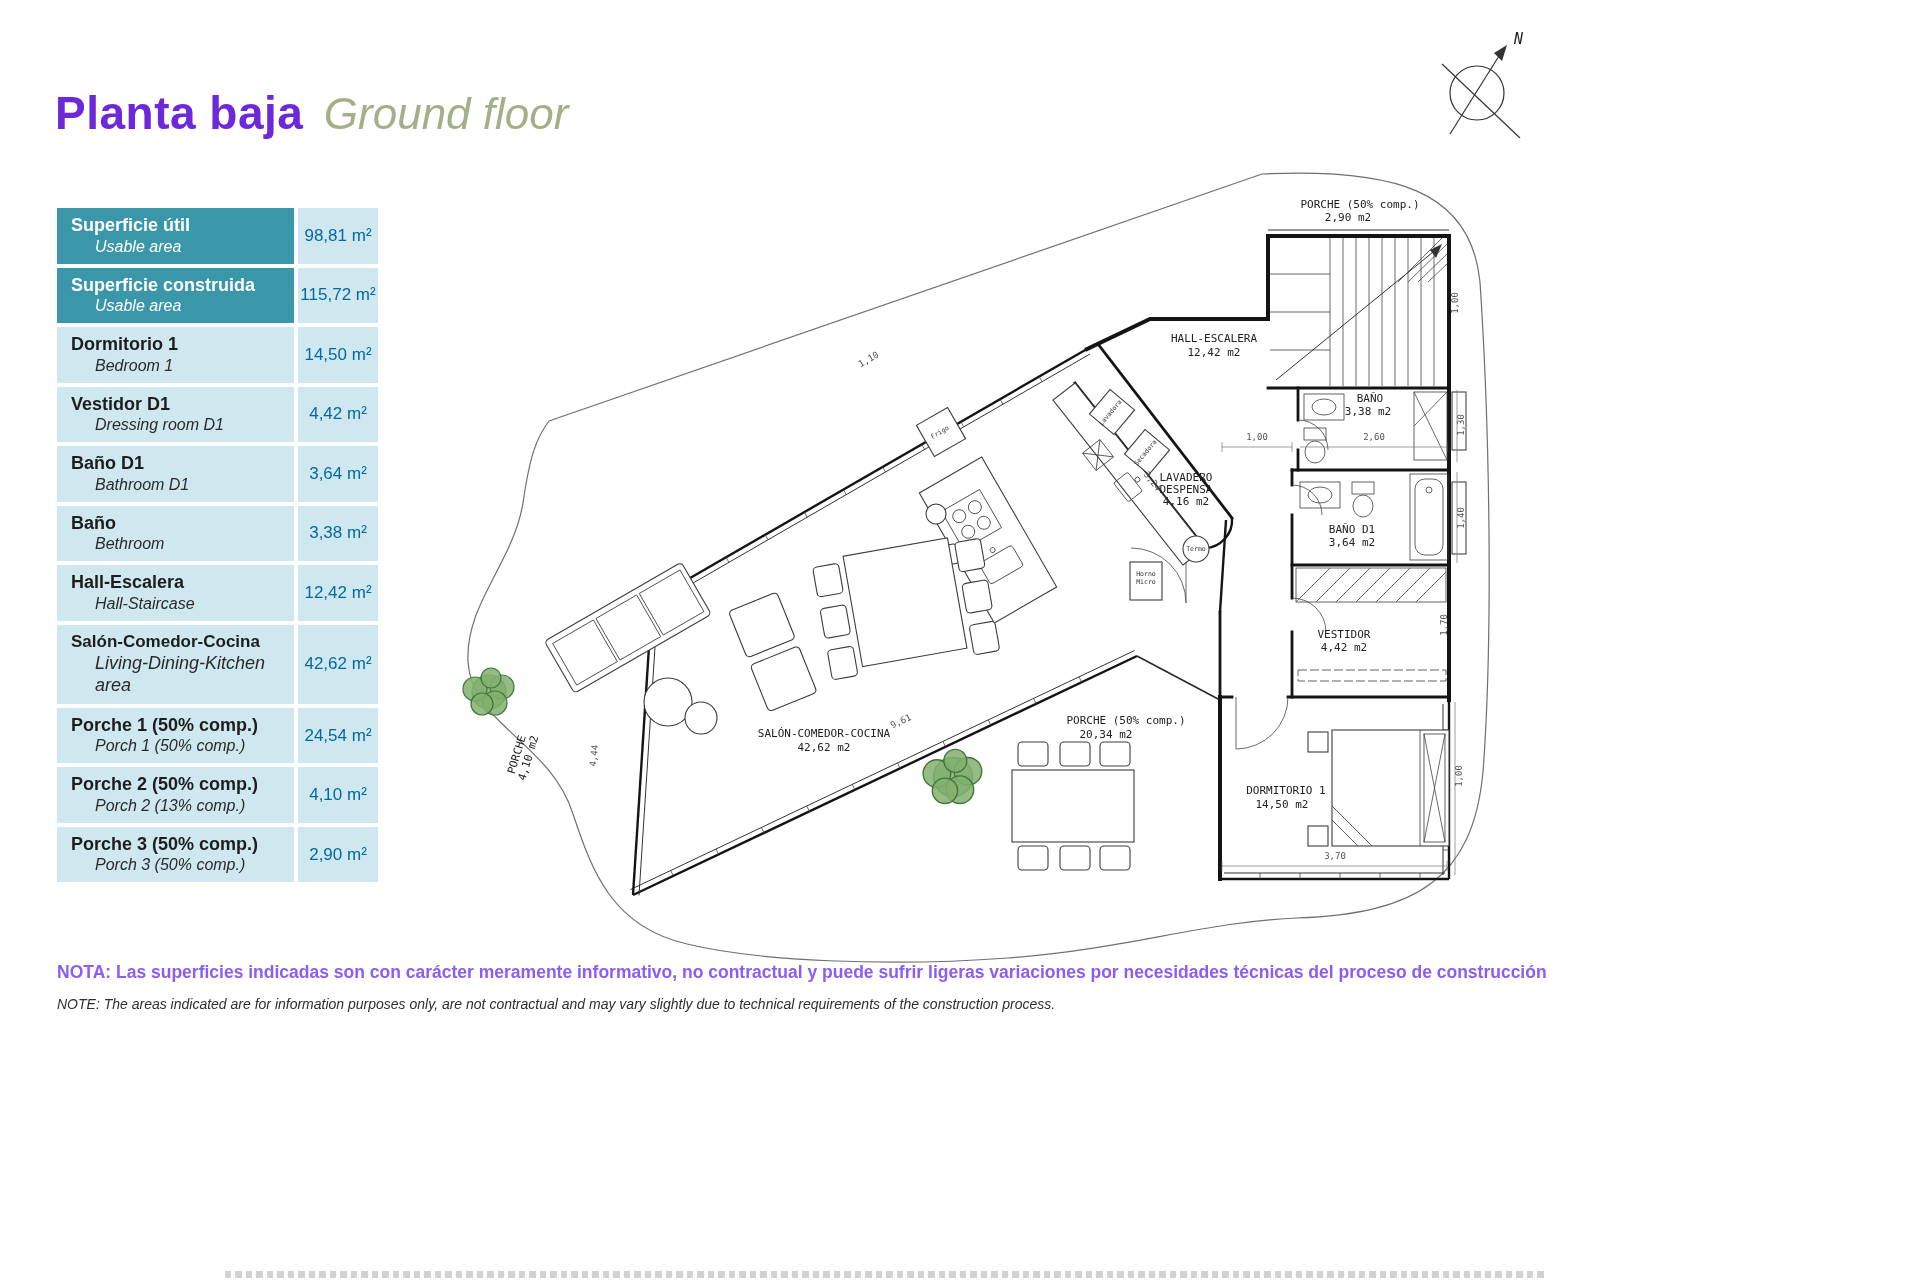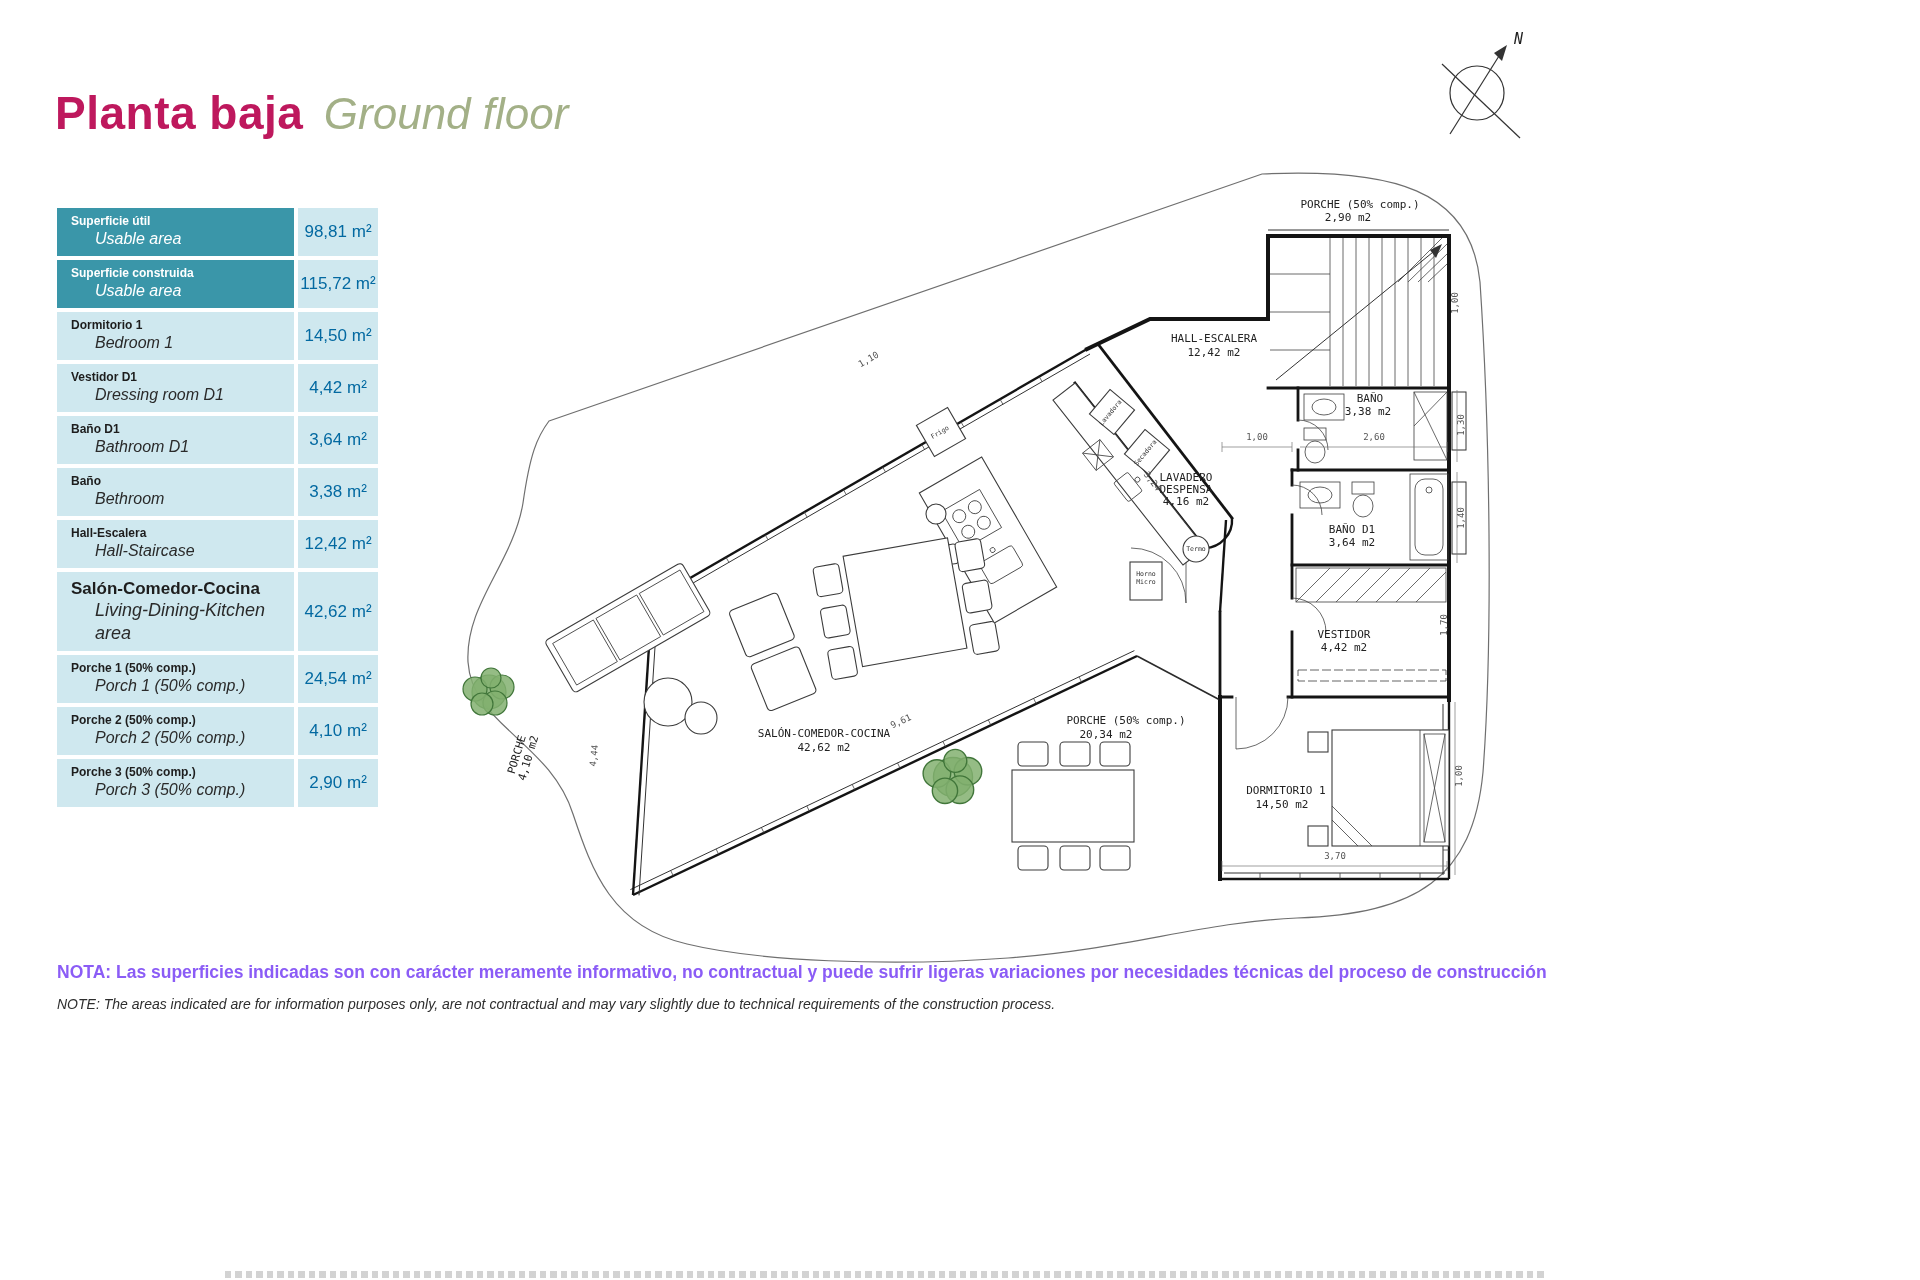--- a/index.html
+++ b/index.html
@@ -1,28 +1,28 @@
 <!DOCTYPE html>
 <html><head>
 <meta charset="utf-8">
 <style>
   html,body{margin:0;padding:0;background:#fff;}
   body{width:1920px;height:1280px;position:relative;font-family:"Liberation Sans",sans-serif;overflow:hidden;}
 
   .title-wrap{position:absolute;left:55px;top:86px;white-space:nowrap;}
-  .title-main{font-size:46px;font-weight:700;color:#be185d;letter-spacing:.5px;display:inline-block;}
+  .title-main{font-size:46px;font-weight:700;color:#6d28d9;letter-spacing:.5px;display:inline-block;}
   .title-sub{font-size:44px;font-style:italic;font-weight:500;color:#a3b087;margin-left:16px;display:inline-block;}
 
   .areas-table{position:absolute;left:57px;top:208px;width:345px;}
   .t-row{display:flex;gap:4px;margin-bottom:4px;}
   .cell{box-sizing:border-box;}
   .cell.label{width:237px;background:#cfe8ef;padding:6px 14px 7px;}
   .cell.value{width:80px;background:#cfe8ef;display:flex;align-items:center;justify-content:center;font-size:17px;color:#0369a1;}
   .t-row.header .cell.label{background:#3a96a9;}
-  .l1{display:block;font-weight:700;font-size:12px;color:#1d1d1d;line-height:1.25;}
+  .l1{display:block;font-weight:700;font-size:18px;color:#1d1d1d;line-height:1.25;}
   .l2{display:block;font-style:italic;font-size:16px;color:#2a2a2a;line-height:1.25;margin-left:24px;}
   .t-row.header .l1,.t-row.header .l2{color:#fff;}
   .t-row.small .l1{font-size:17px;}
   .t-row.small .l2{font-size:18px;}
 
   .notes{position:absolute;left:57px;top:962px;width:1560px;}
   .note-es{font-weight:700;font-size:17.5px;color:#8b5cf6;margin:0 0 13px 0;}
   .note-en{font-style:italic;font-size:14px;color:#2e2e2e;margin:0;}
 
   .cropped-line{position:absolute;left:225px;top:1271px;width:1320px;height:7px;opacity:.38;
@@ -124,21 +124,21 @@
   <div class="t-row">
     <div class="cell label">
         <span class="l1">Porche 1 (50% comp.)</span>
         <span class="l2">Porch 1 (50% comp.)</span>
       </div>
     <div class="cell value">24,54 m²</div>
   </div>
   <div class="t-row">
     <div class="cell label">
         <span class="l1">Porche 2 (50% comp.)</span>
-        <span class="l2">Porch 2 (50% comp.)</span>
+        <span class="l2">Porch 2 (13% comp.)</span>
       </div>
     <div class="cell value">4,10 m²</div>
   </div>
   <div class="t-row">
     <div class="cell label">
         <span class="l1">Porche 3 (50% comp.)</span>
         <span class="l2">Porch 3 (50% comp.)</span>
       </div>
     <div class="cell value">2,90 m²</div>
   </div>

